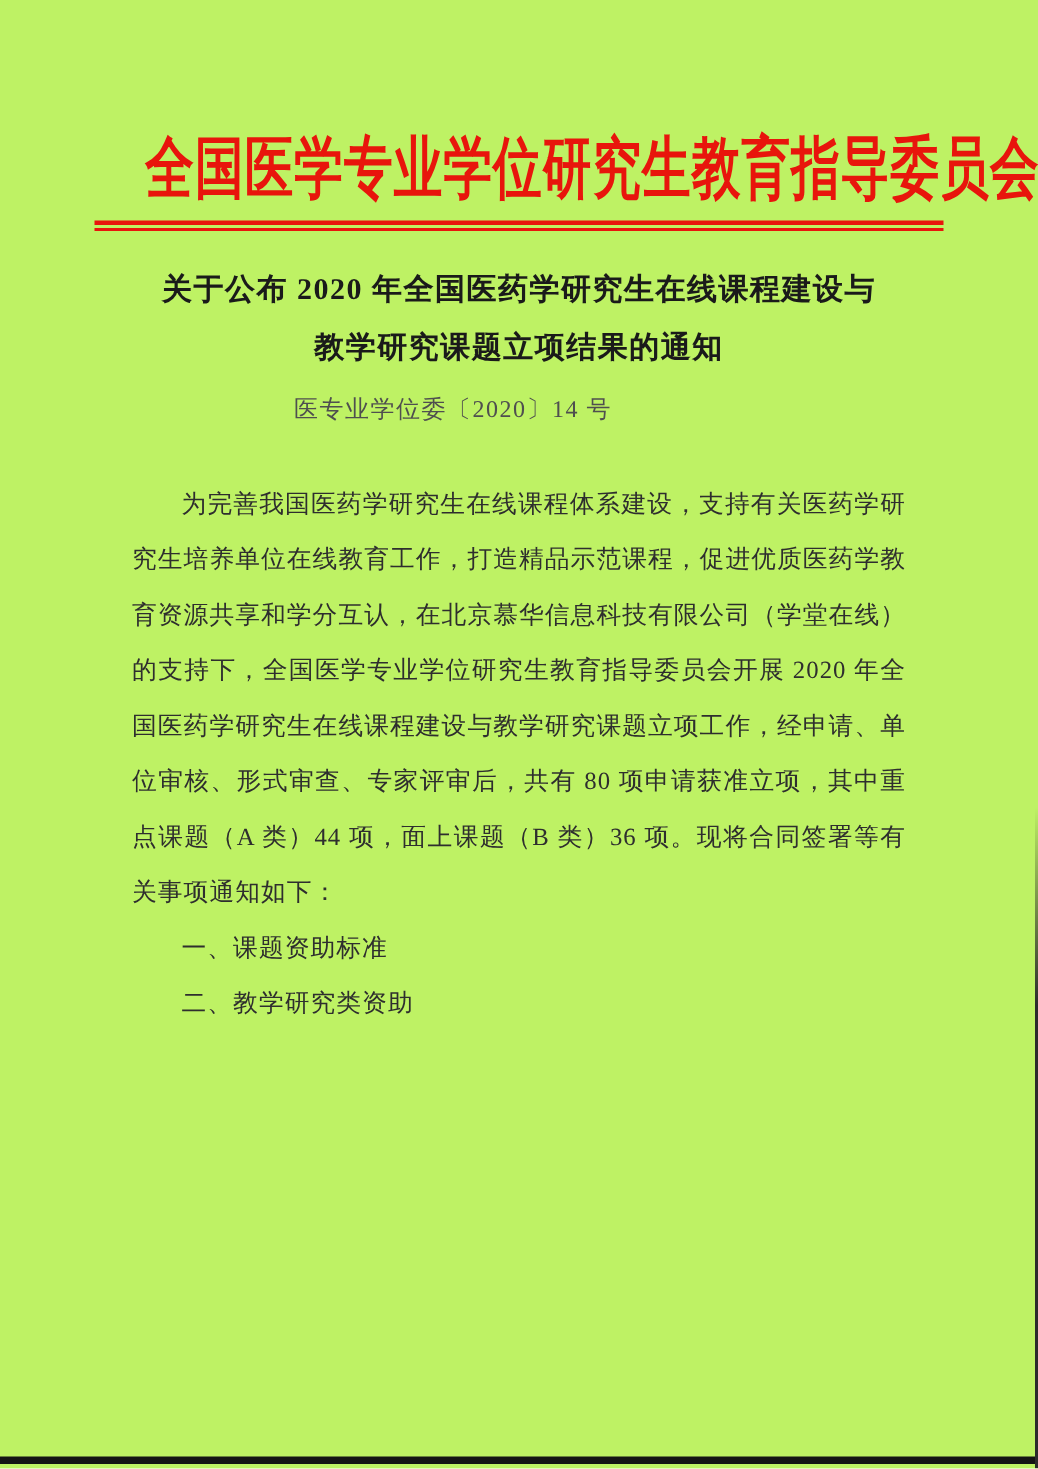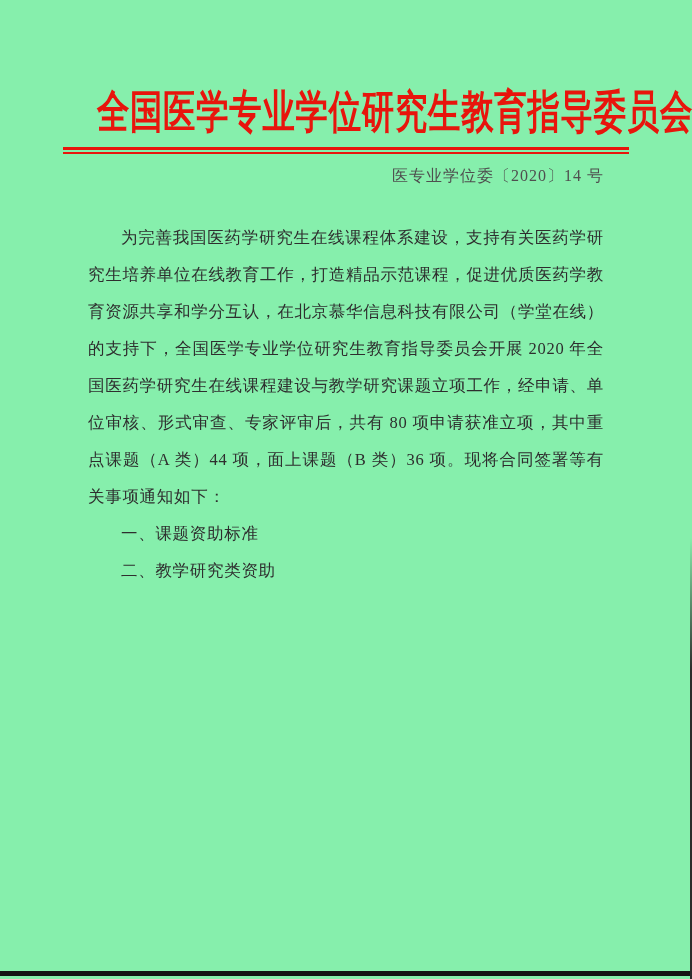--- a/index.html
+++ b/index.html
@@ -5,21 +5,21 @@
   html, body {
     margin: 0;
     padding: 0;
     background: #ffffff;
   }
   .page {
     position: relative;
     width: 692px;
     height: 979px;
     margin: 0;
-    background: #86efac;
+    background: #bef264;
     overflow: hidden;
     font-family: "Liberation Serif", "DejaVu Serif", serif;
     color: #2b2b2b;
   }
   
   .banner {
     margin-top: 84px;
   }
   .banner-title {
     text-align: center;
@@ -45,21 +45,21 @@
     font-size: 20px;
     font-weight: bold;
     line-height: 39px;
     color: #1a1a1a;
     letter-spacing: 1px;
   }
   
   .doc-number {
     margin-top: 9px;
     padding-right: 88px;
-    text-align: right;
+    text-align: center;
     font-size: 16px;
     line-height: 26px;
     color: #4f4f4f;
     letter-spacing: 1px;
   }
   
   .body-text {
     margin: 30px 88px 0 88px;
     font-size: 16.5px;
     line-height: 37px;
@@ -95,20 +95,24 @@
 </head>
 <body>
 
 <div class="page">
 
   <div class="banner">
     <div class="banner-title">全国医学专业学位研究生教育指导委员会</div>
     <div class="banner-rule"></div>
   </div>
 
+  <div class="doc-title">
+    <div>关于公布 2020 年全国医药学研究生在线课程建设与</div>
+    <div>教学研究课题立项结果的通知</div>
+  </div>
 
   <div class="doc-number">医专业学位委〔2020〕14 号</div>
 
   <div class="body-text">
     <p class="indent">为完善我国医药学研究生在线课程体系建设，支持有关医药学研究生培养单位在线教育工作，打造精品示范课程，促进优质医药学教育资源共享和学分互认，在北京慕华信息科技有限公司（学堂在线）的支持下，全国医学专业学位研究生教育指导委员会开展 2020 年全国医药学研究生在线课程建设与教学研究课题立项工作，经申请、单位审核、形式审查、专家评审后，共有 80 项申请获准立项，其中重点课题（A 类）44 项，面上课题（B 类）36 项。现将合同签署等有关事项通知如下：</p>
     <p class="indent">一、课题资助标准</p>
     <p class="indent">二、教学研究类资助</p>
   </div>
 
   <div class="scan-edge-bottom"></div>

